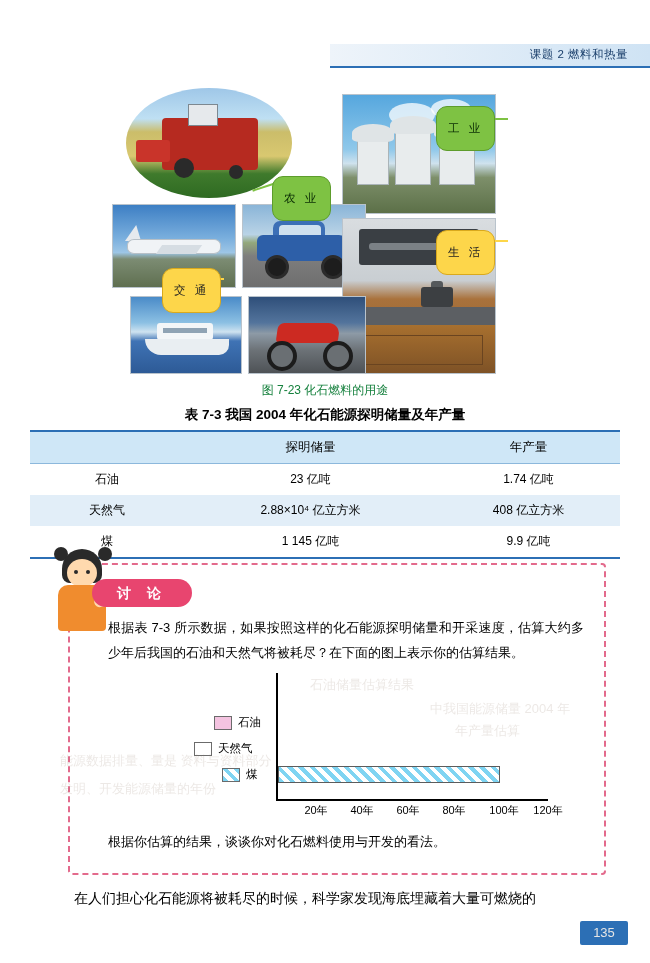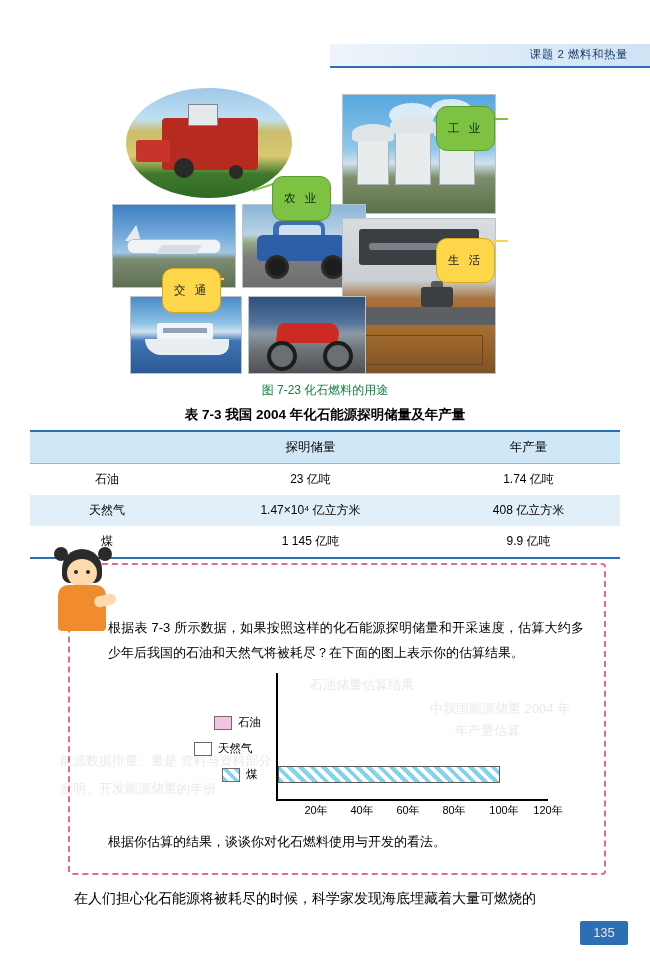--- a/index.html
+++ b/index.html
@@ -375,21 +375,21 @@
     letter-spacing: 3px;
     white-space: nowrap;
   }
   .callout.green {
     background: #7ec243;
     border-color: #5d9c2c;
     color: #0b2e05;
   }
   .call-agri { left: 160px; top: 88px; }
   .call-ind  { left: 324px; top: 18px; }
-  .call-dom  { left: 324px; top: 142px; margin-top: 8px; }
+  .call-dom  { left: 324px; top: 142px; }
   .call-tra  { left: 50px; top: 180px; }
 
   .leader {
     position: absolute;
     height: 2px;
     background: #7ec243;
   }
   .ld1 { left: 140px; top: 98px; width: 24px; transform: rotate(-18deg); }
   .ld2 { left: 374px; top: 30px; width: 22px; background:#7ec243; }
   .ld3 { left: 374px; top: 152px; width: 22px; background:#fdd64a; }
@@ -727,21 +727,21 @@
     </tr>
   </thead>
   <tbody>
     <tr class="odd">
       <td class="col-name">石油</td>
       <td>23 亿吨</td>
       <td>1.74 亿吨</td>
     </tr>
     <tr class="even">
       <td class="col-name">天然气</td>
-      <td>1.47×10⁴ 亿立方米</td>
+      <td>2.88×10⁴ 亿立方米</td>
       <td>408 亿立方米</td>
     </tr>
     <tr class="odd">
       <td class="col-name">煤</td>
       <td>1 145 亿吨</td>
       <td>9.9 亿吨</td>
     </tr>
   </tbody>
 </table>
 
@@ -750,20 +750,21 @@
 
   <div class="girl">
     <div class="girl-bun1"></div>
     <div class="girl-bun2"></div>
     <div class="girl-hair"></div>
     <div class="girl-face"></div>
     <div class="girl-body"></div>
     <div class="girl-arm"></div>
   </div>
 
+  <div class="discuss-badge">讨 论</div>
 
   <div class="discuss-p dp1">根据表 7-3 所示数据，如果按照这样的化石能源探明储量和开采速度，估算大约多少年后我国的石油和天然气将被耗尽？在下面的图上表示你的估算结果。</div>
 
   <div class="chart">
     <div class="chart-yaxis"></div>
     <div class="chart-xaxis"></div>
 
     <div class="legend-row lr-oil">
       <span class="legend-swatch sw-oil"></span>
       <span>石油</span>

